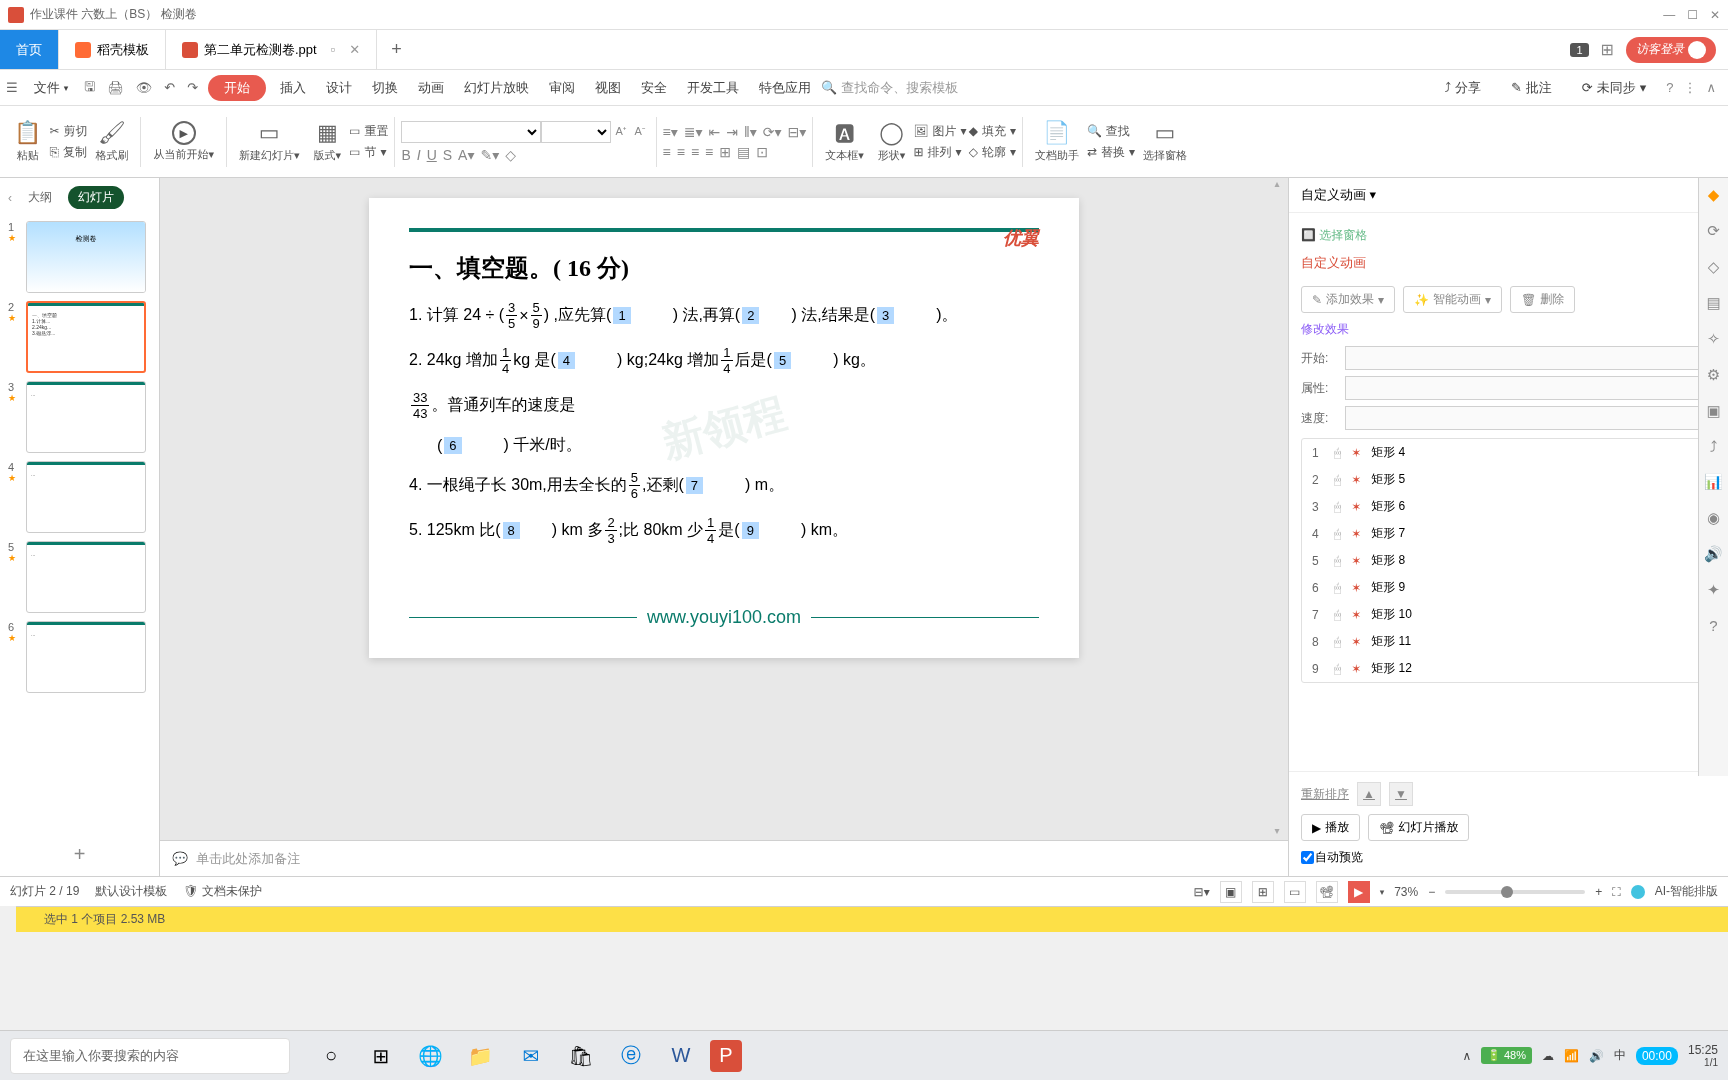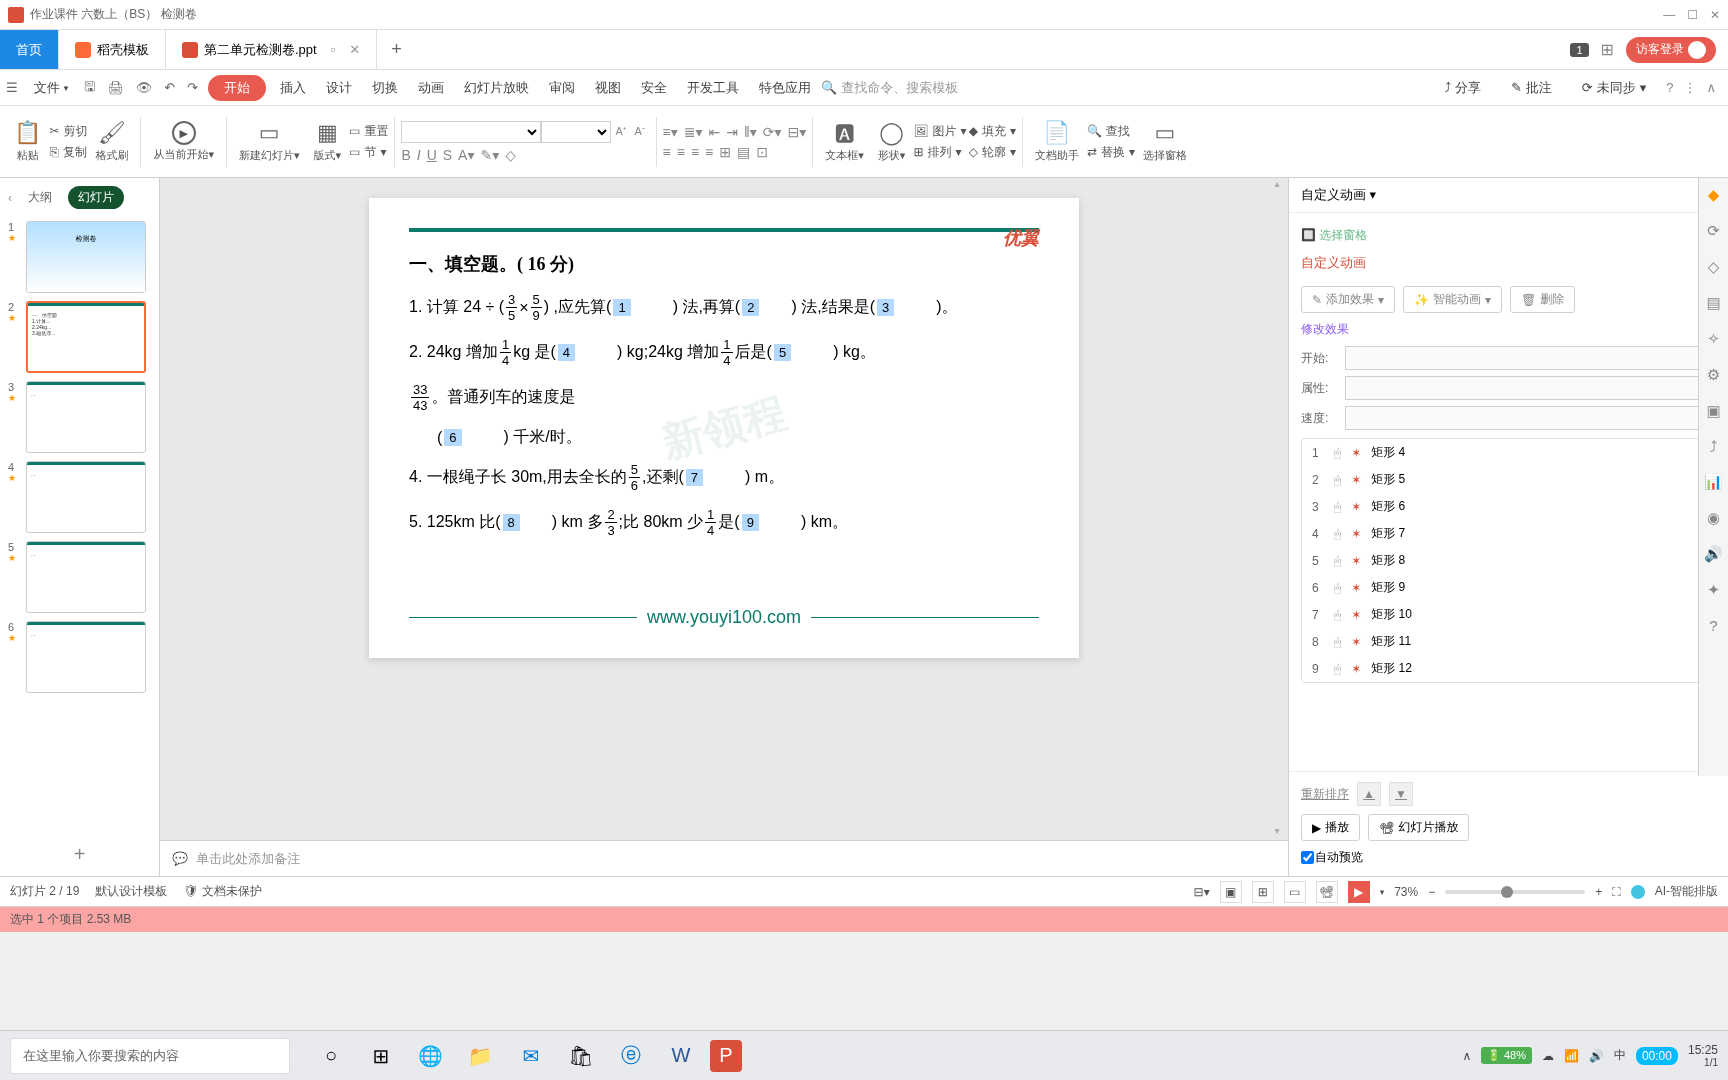--- a/index.html
+++ b/index.html
@@ -14,21 +14,21 @@
     .tabs-row { height: 40px; background: #fff; display: flex; align-items: stretch; border-bottom: 1px solid #e0e0e0; }
     .tab { display: flex; align-items: center; padding: 0 16px; font-size: 13px; border-right: 1px solid #e0e0e0; cursor: pointer; gap: 6px; }
     .tab.home { background: #1e88e5; color: #fff; }
     .tab-icon-o { width: 16px; height: 16px; background: #ff6b35; border-radius: 3px; }
     .tab-icon-p { width: 16px; height: 16px; background: #d94f3a; border-radius: 3px; }
     .tab.active { background: #fff; }
     .tab-close { color: #999; margin-left: 8px; }
     .tab-add { padding: 0 14px; display: flex; align-items: center; color: #666; font-size: 18px; }
     .tabs-right { margin-left: auto; display: flex; align-items: center; gap: 12px; padding-right: 12px; }
     .badge-num { background: #555; color: #fff; font-size: 11px; padding: 1px 6px; border-radius: 3px; }
-    .login-btn { background: #e85a4f; color: #fff; padding: 4px 10px; border-radius: 14px; font-size: 12px; display: flex; align-items: center; gap: 4px; }
+    .login-btn { background: #e85a4f; color: #fff; padding: 4px 10px; border-radius: 14px; font-size: 12px; display: flex; align-items: center; gap: 4px; font-style: italic; }
     .avatar-circle { width: 18px; height: 18px; background: #fff; border-radius: 50%; }
     
     
     .menu-row { height: 36px; background: #fff; display: flex; align-items: center; border-bottom: 1px solid #e0e0e0; font-size: 13px; }
     .menu-btn { display: flex; align-items: center; padding: 0 10px; color: #444; gap: 4px; }
     .menu-btn.icon-only { padding: 0 6px; color: #666; }
     .menu-btn.active-tab { background: #e85a4f; color: #fff; border-radius: 14px; padding: 4px 16px; margin: 0 4px; }
     .menu-right { margin-left: auto; display: flex; align-items: center; gap: 10px; padding-right: 12px; }
     .search-box { display: flex; align-items: center; color: #999; gap: 4px; }
     
@@ -62,21 +62,21 @@
     .thumb-content { font-size: 5px; padding: 4px; color: #333; }
     .thumb-header { height: 3px; background: #0a7b6b; margin-bottom: 2px; }
     .add-slide { text-align: center; padding: 10px; color: #888; font-size: 20px; }
     
     
     .canvas-area { flex: 1; display: flex; flex-direction: column; background: #e8e8e8; position: relative; }
     .canvas-scroll { flex: 1; display: flex; align-items: flex-start; justify-content: center; padding: 20px; }
     .slide-canvas { width: 710px; height: 460px; background: #fff; box-shadow: 0 2px 8px rgba(0,0,0,0.15); position: relative; padding: 30px 40px; }
     .slide-top-line { height: 4px; background: #0a7b6b; margin-bottom: 20px; }
     .logo-text { position: absolute; top: 28px; right: 40px; color: #d94f3a; font-style: italic; font-size: 18px; font-weight: bold; }
-    .question-title { font-size: 18px; font-weight: bold; margin-bottom: 16px; font-family: "SimSun", serif; }
+    .question-title { font-size: 24px; font-weight: bold; margin-bottom: 16px; font-family: "SimSun", serif; }
     .question-line { font-size: 16px; margin-bottom: 14px; font-family: "SimSun", serif; display: flex; align-items: center; flex-wrap: wrap; }
     .q-num-badge { display: inline-block; background: #b3d9ff; padding: 1px 5px; margin: 0 2px; font-size: 13px; }
     .frac { display: inline-flex; flex-direction: column; align-items: center; font-size: 13px; margin: 0 2px; }
     .frac-top { border-bottom: 1px solid #000; padding: 0 2px; }
     .watermark { position: absolute; top: 50%; left: 50%; transform: translate(-50%,-50%) rotate(-15deg); font-size: 42px; color: rgba(100,150,130,0.12); pointer-events: none; font-weight: bold; }
     .slide-footer-line { position: absolute; bottom: 30px; left: 40px; right: 40px; display: flex; align-items: center; }
     .footer-rule { flex: 1; height: 1px; background: #0a7b6b; }
     .footer-url { color: #0a7b6b; padding: 0 10px; font-size: 18px; }
     .notes-bar { height: 36px; background: #fff; border-top: 1px solid #d0d0d0; display: flex; align-items: center; padding: 0 12px; color: #999; font-size: 13px; gap: 8px; }
     .canvas-rulers { position: absolute; right: 4px; top: 0; bottom: 40px; width: 14px; display: flex; flex-direction: column; justify-content: space-between; color: #aaa; font-size: 10px; align-items: center; }
@@ -110,21 +110,21 @@
     
     
     .status-bar { height: 30px; background: #fff; border-top: 1px solid #d0d0d0; display: flex; align-items: center; padding: 0 10px; font-size: 12px; color: #555; gap: 16px; }
     .status-right { margin-left: auto; display: flex; align-items: center; gap: 10px; }
     .zoom-slider { width: 140px; height: 4px; background: #ddd; position: relative; border-radius: 2px; }
     .zoom-thumb { position: absolute; width: 12px; height: 12px; background: #888; border-radius: 50%; top: -4px; left: 40%; }
     .view-btn { width: 22px; height: 22px; display: flex; align-items: center; justify-content: center; border: 1px solid #ddd; }
     .view-btn.active { background: #e85a4f; color: #fff; border-color: #e85a4f; }
     .ai-dot { width: 14px; height: 14px; background: #42c3e0; border-radius: 50%; }
     
-    .sel-bar { height: 26px; background: #fca5a5; border-top: 1px solid #d0d0d0; display: flex; align-items: center; padding: 0 10px; font-size: 12px; color: #555; }
+    .sel-bar { height: 26px; background: #fde047; border-top: 1px solid #d0d0d0; display: flex; align-items: center; padding: 0 28px; font-size: 12px; color: #555; margin-left: 16px; }
     
     
     .taskbar { position: absolute; bottom: 0; left: 0; right: 0; height: 50px; background: #e8eaed; display: flex; align-items: center; padding: 0 10px; border-top: 1px solid #ccc; }
     .task-search { flex: 0 0 280px; height: 36px; background: #fff; border-radius: 4px; padding: 0 12px; display: flex; align-items: center; color: #666; font-size: 13px; border: 1px solid #ddd; }
     .task-icons { display: flex; gap: 8px; margin-left: 20px; align-items: center; }
     .task-icon { width: 42px; height: 42px; display: flex; align-items: center; justify-content: center; font-size: 20px; border-radius: 4px; }
     .task-right { margin-left: auto; display: flex; align-items: center; gap: 10px; font-size: 12px; color: #444; }
     .battery-badge { background: #4caf50; color: #fff; padding: 2px 6px; border-radius: 3px; font-size: 11px; }
   </style>
 </head>

